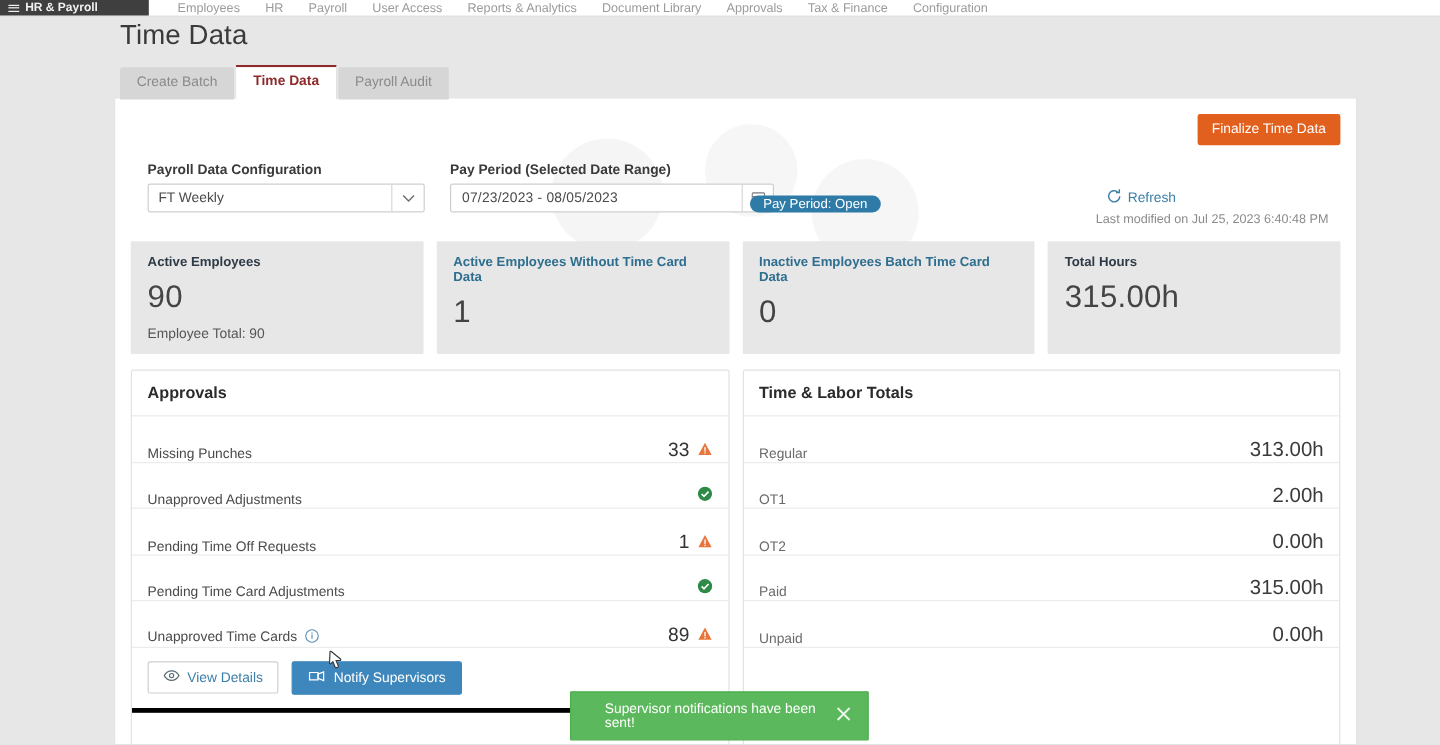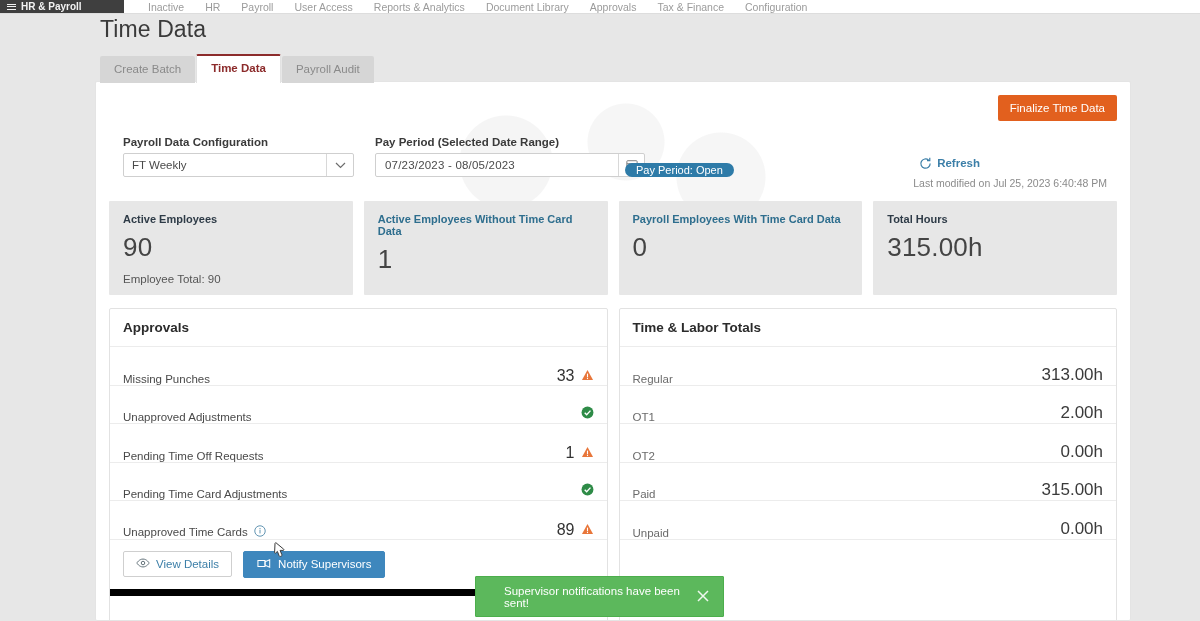--- a/index.html
+++ b/index.html
@@ -93,23 +93,22 @@
     width: 26px; height: 22px; border-left: 1px solid #d8d8d8;
     display: flex; align-items: center; justify-content: center; cursor: pointer;
   }
   .pill {
     position: absolute; top: 27px; left: 515px;
     background: #2e7ba8; color: #fff; border-radius: 10px;
     font-size: 11px; padding: 1px 11px; white-space: nowrap;
   }
   .refresh {
     position: absolute; top: 21px; right: 136px;
-    color: #3c7fa8; font-size: 11.5px; display: flex; gap: 5px;
+    color: #3c7fa8; font-size: 11.5px; display: flex; align-items: center; gap: 5px;
     cursor: pointer;
-    font-weight: bold;
   }
   .lastmod {
     position: absolute; top: 41px; right: 9px;
     color: #8b8b8b; font-size: 10.5px; white-space: nowrap;
   }
 
   
   .stats { position: absolute; top: 119px; left: 13px; right: 13px; display: flex; gap: 11px; }
   .stat {
     flex: 1; background: #e7e7e7; height: 94px; padding: 12px 14px; border-radius: 1px;
@@ -135,21 +134,21 @@
   .prow .lbl { color: #4a4a4a; display: flex; align-items: center; gap: 6px; }
   .prow .val { display: flex; align-items: center; gap: 6px; font-size: 16px; color: #333; }
   .trow .lbl { color: #6b6b6b; }
   .trow .val { font-size: 17px; color: #3a3a3a; }
   .warn-tri { display: inline-block; }
   .ok-circle { display: inline-block; }
   .info-i { display: inline-block; }
 
   .panel-foot {
     padding: 11px 13px; display: flex; gap: 11px; align-items: center;
-    border-bottom: 7px solid #000000;
+    border-bottom: 4px solid #000000;
   }
   .btn-ghost {
     background: #fff; border: 1px solid #cfcfcf; color: #3c7fa8;
     font-size: 11.5px; border-radius: 2px; padding: 6px 12px;
     display: flex; align-items: center; gap: 6px; cursor: pointer;
     font-family: "Liberation Sans", sans-serif;
   }
   .btn-primary {
     background: #3e87bd; border: 1px solid #3e87bd; color: #fff;
     font-size: 11.5px; border-radius: 2px; padding: 6px 13px;
@@ -177,21 +176,21 @@
 <div class="topnav">
   <div class="brand">
     <span class="hamburger">
         <i></i>
         <i></i>
         <i></i>
       </span>
     <span>HR &amp; Payroll</span>
   </div>
   <div class="navitems">
-    <div class="navitem">Inactive</div>
+    <div class="navitem">Employees</div>
     <div class="navitem">HR</div>
     <div class="navitem">Payroll</div>
     <div class="navitem">User Access</div>
     <div class="navitem">Reports &amp; Analytics</div>
     <div class="navitem">Document Library</div>
     <div class="navitem">Approvals</div>
     <div class="navitem">Tax &amp; Finance</div>
     <div class="navitem">Configuration</div>
   </div>
 </div>
@@ -260,21 +259,21 @@
     <div class="stat">
       <div class="stat-title dark">Active Employees</div>
       <div class="stat-value">90</div>
       <div class="stat-sub">Employee Total: 90</div>
     </div>
     <div class="stat">
       <div class="stat-title link">Active Employees Without Time Card Data</div>
       <div class="stat-value">1</div>
     </div>
     <div class="stat">
-      <div class="stat-title link">Payroll Employees With Time Card Data</div>
+      <div class="stat-title link">Inactive Employees Batch Time Card Data</div>
       <div class="stat-value">0</div>
     </div>
     <div class="stat">
       <div class="stat-title dark">Total Hours</div>
       <div class="stat-value">315.00h</div>
     </div>
   </div>
 
   <div class="panels">
 

